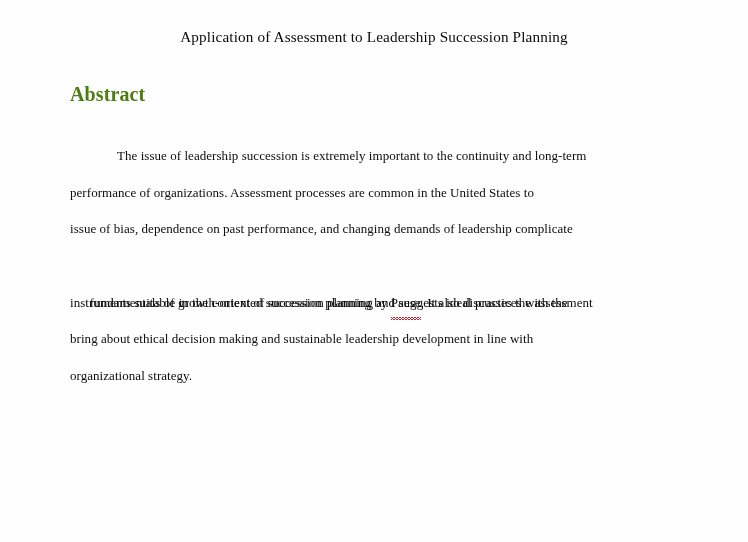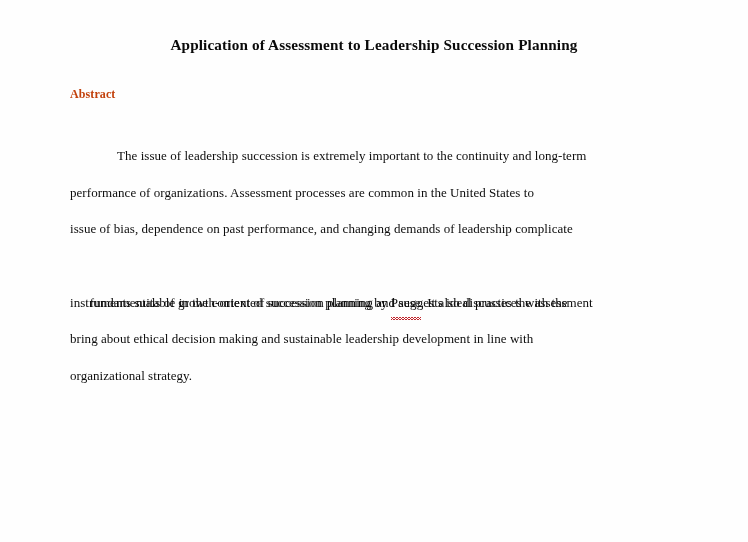--- a/index.html
+++ b/index.html
@@ -26,38 +26,37 @@
     background: #fefefe;
   }
 
   
   .doc-title {
     position: absolute;
     left: 0;
     right: 0;
     top: 27px;
     text-align: center;
-    font-weight: bold;
+    font-weight: normal;
     font-size: 15.2px;
     letter-spacing: 0.15px;
     line-height: 20px;
     color: #0a0a0a;
-    margin-top: 8px;
   }
 
   
   .section-heading {
     position: absolute;
     left: 70px;
     top: 84px;
     font-weight: bold;
-    font-size: 12px;
+    font-size: 20px;
     letter-spacing: 0.1px;
     line-height: 20px;
-    color: #c2410c;
+    color: #4d7c0f;
   }
 
   
   .abstract-body {
     position: absolute;
     left: 70px;
     top: 138px;
     width: 626px;
   }
 

